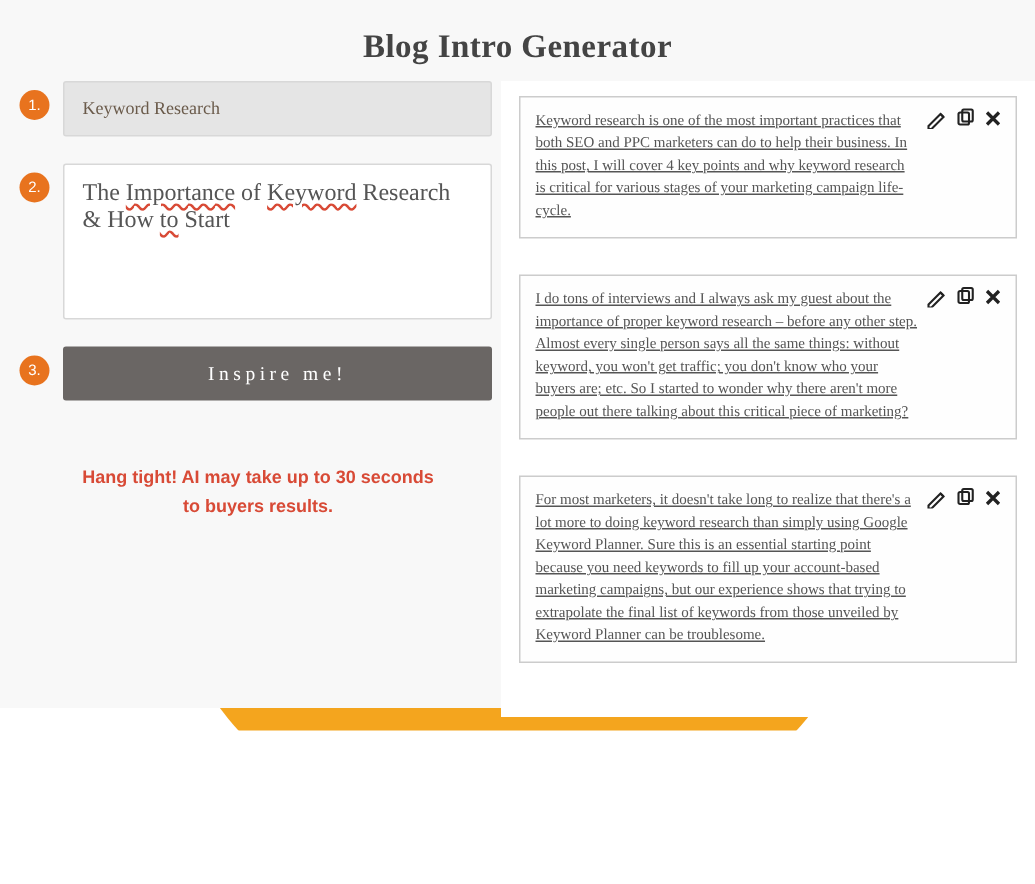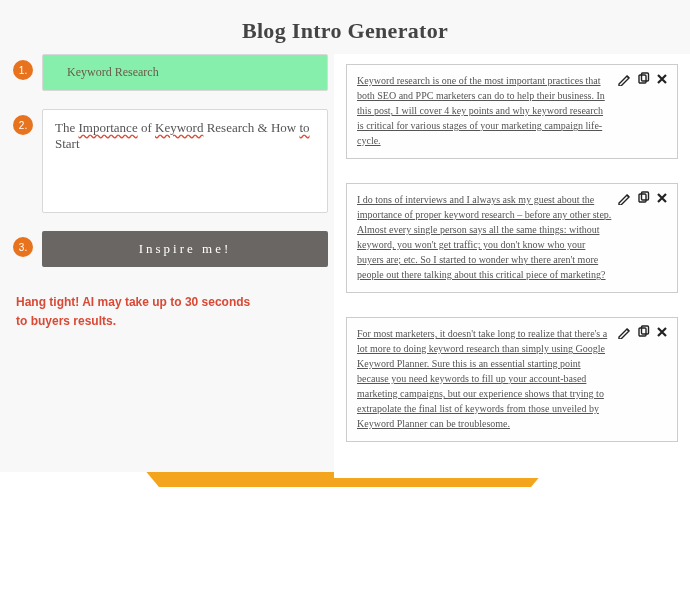--- a/index.html
+++ b/index.html
@@ -6,24 +6,24 @@
   .stage{position:relative;width:690px;height:487px;overflow:hidden;}
   .circle{position:absolute;width:500px;height:500px;border-radius:50%;background:#f4a51e;left:95px;top:70px;z-index:0;}
   .panel{position:absolute;left:0;top:0;width:690px;height:472px;background:#f8f8f8;z-index:1;}
   .title{font-size:22px;font-weight:600;color:#444;text-align:center;margin:18px 0 10px 0;letter-spacing:.3px;}
   .cols{display:flex;gap:0;padding:0 0 0 0;}
   .left{width:334px;padding:0 6px 0 16px;box-sizing:border-box;}
   .right{flex:1;background:#fff;padding:10px 12px 12px 12px;box-sizing:border-box;min-height:420px;}
   .row{position:relative;margin-bottom:18px;}
   .badge{position:absolute;left:-3px;top:6px;width:20px;height:20px;border-radius:50%;background:#e8731e;color:#fff;font-size:10px;display:flex;align-items:center;justify-content:center;font-family:Arial,sans-serif;}
   .inputwrap{margin-left:26px;}
-  .text-input{width:100%;box-sizing:border-box;border:1px solid #d8d8d8;background:#86efac;padding:10px 24px;font-family:Georgia,serif;font-size:12px;color:#6a5a4a;border-radius:2px;}
-  .textarea{width:100%;box-sizing:border-box;border:1px solid #d8d8d8;background:#fff;padding:10px 12px;font-family:Georgia,serif;font-size:13px;color:#555;height:104px;resize:none;border-radius:2px;}
+  .text-input{width:100%;box-sizing:border-box;border:1px solid #d8d8d8;background:#e5e5e5;padding:10px 12px;font-family:Georgia,serif;font-size:12px;color:#6a5a4a;border-radius:2px;}
+  .textarea{width:100%;box-sizing:border-box;border:1px solid #d8d8d8;background:#fff;padding:10px 12px;font-family:Georgia,serif;font-size:16px;color:#555;height:104px;resize:none;border-radius:2px;}
   .btn{width:100%;background:#6a6664;color:#ffffff;border:none;padding:10px 0;font-family:inherit;font-size:13px;letter-spacing:3px;cursor:pointer;border-radius:2px;}
-  .note{color:#d84a36;font-size:12px;text-align:left;margin-top:26px;line-height:1.6;font-family:Arial,Helvetica,sans-serif;font-weight:600;}
+  .note{color:#d84a36;font-size:12px;text-align:center;margin-top:42px;line-height:1.6;font-family:Arial,Helvetica,sans-serif;font-weight:600;}
   .card{border:1px solid #ccc;background:#fefefe;padding:8px 10px 10px 10px;margin-bottom:24px;position:relative;font-size:10px;line-height:1.5;color:#555;text-decoration:underline;}
   .card-text{width:calc(100% - 55px);}
   .card-actions{position:absolute;right:8px;top:6px;display:flex;gap:4px;}
   .iconbtn{width:15px;height:15px;display:flex;align-items:center;justify-content:center;cursor:pointer;color:#222;}
   .iconbtn svg{width:14px;height:14px;stroke:currentColor;fill:currentColor;}
   .wavy{text-decoration:underline;text-decoration-style:wavy;text-decoration-color:#d84a36;text-underline-offset:2px;}
 </style>
 </head>
 <body>
 

